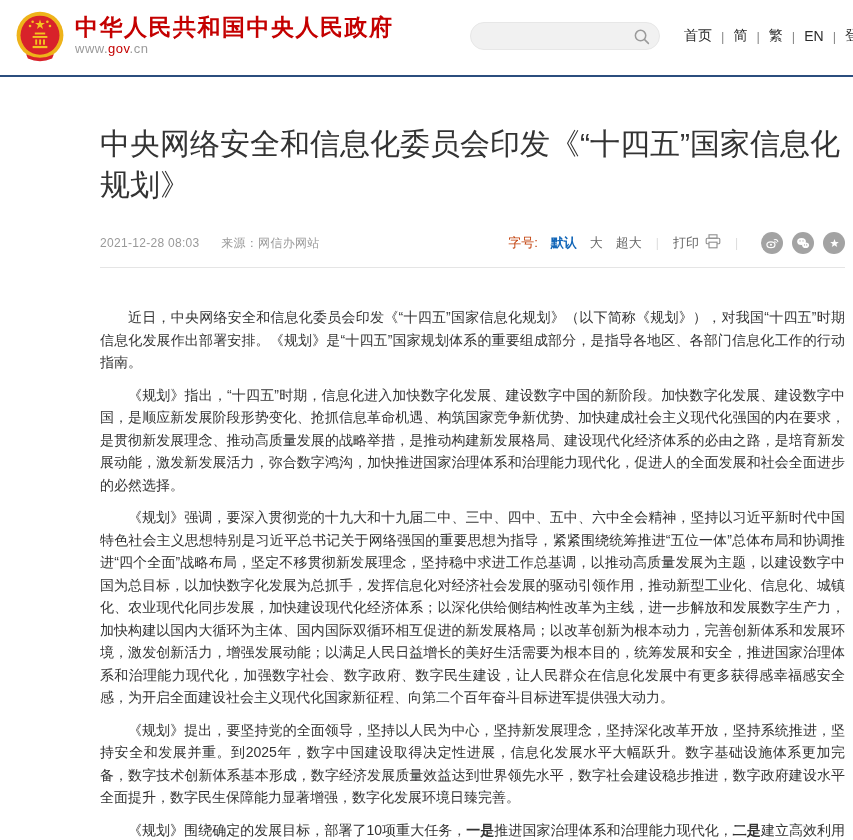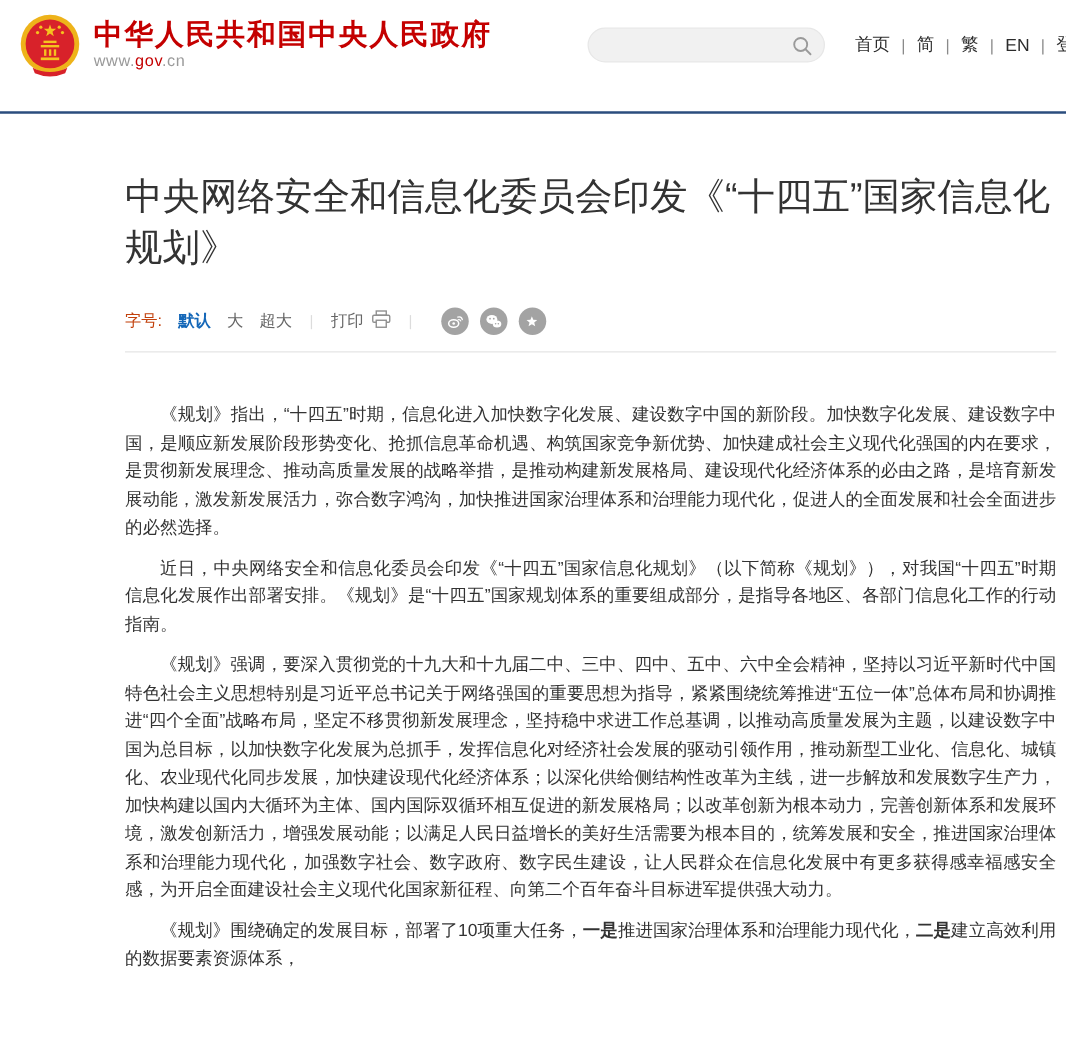--- a/index.html
+++ b/index.html
@@ -6,21 +6,21 @@
     --red:#c40000; --navy:#2b4d7e; --blue:#1467b8; --icon:#a3a3a3;
     --text:#333333; --meta:#999999;
   }
   *{box-sizing:border-box;}
   html,body{margin:0;padding:0;}
   body{
     width:853px;height:840px;overflow:hidden;background:#fff;
     font-family:"Liberation Sans","DejaVu Sans",sans-serif;color:var(--text);
   }
   
-  .site-header{height:91px;border-bottom:2px solid var(--navy);position:relative;background:#fff;}
+  .site-header{height:77px;border-bottom:2px solid var(--navy);position:relative;background:#fff;}
   .brand{position:absolute;left:14px;top:10px;display:flex;align-items:flex-start;}
   .emblem{width:52px;height:52px;display:inline-block;}
   .brand-text{margin-left:9px;margin-top:4px;}
   .site-title{color:var(--red);font-size:23px;font-weight:bold;letter-spacing:1.5px;line-height:26px;}
   .site-url{color:#9a9a9a;font-size:13px;margin-top:1px;letter-spacing:.5px;}
   .site-url .hl{color:var(--red);}
   .header-right{position:absolute;left:470px;top:22px;display:flex;align-items:center;white-space:nowrap;}
   .search-box{width:190px;height:28px;background:#f1f1f1;border:1px solid #e7e7e7;border-radius:15px;position:relative;flex:0 0 auto;}
   .search-box input{position:absolute;left:13px;top:3px;width:145px;height:20px;border:none;background:transparent;outline:none;font-size:13px;color:#555;}
   .search-icon{position:absolute;right:9px;top:5px;line-height:0;cursor:pointer;}
@@ -95,20 +95,24 @@
         <span class="nav-sep">|</span>
         <a class="nav-link">登录</a>
       </nav>
   </div>
 </header>
 
 <main>
   <h1 class="article-title">中央网络安全和信息化委员会印发《“十四五”国家信息化规划》</h1>
 
   <div class="meta-row">
+    <div class="meta-left">
+      <span>2021-12-28 08:03</span>
+      <span class="src"><span>来源：</span><span>网信办网站</span></span>
+    </div>
     <div class="meta-right">
       <span class="fs-label">字号:</span>
       <span class="fs-btn default">默认</span>
       <span class="fs-btn">大</span>
       <span class="fs-btn">超大</span>
       <span class="vsep">|</span>
       <span class="print-btn">
         <span>打印</span>
         <span style="line-height:0;">
           <svg width="16" height="15" viewBox="0 0 16 15" fill="none" stroke="#8f8f8f" stroke-width="1.1">
@@ -141,18 +145,19 @@
         <svg width="13" height="13" viewBox="0 0 16 16">
           <polygon fill="#fff" points="8,2.5 9.4,6 13.3,6.2 10.3,8.6 11.3,12.4 8,10.3 4.7,12.4 5.7,8.6 2.7,6.2 6.6,6"></polygon>
         </svg>
       </span>
     </div>
   </div>
 
   <hr class="divider">
 
   <div class="article-body">
+      <p><span>近日，中央网络安全和信息化委员会印发《“十四五”国家信息化规划》（以下简称《规划》），对我国“十四五”时期信息化发展作出部署安排。《规划》是“十四五”国家规划体系的重要组成部分，是指导各地区、各部门信息化工作的行动指南。</span></p>
       <p><span>《规划》指出，“十四五”时期，信息化进入加快数字化发展、建设数字中国的新阶段。加快数字化发展、建设数字中国，是顺应新发展阶段形势变化、抢抓信息革命机遇、构筑国家竞争新优势、加快建成社会主义现代化强国的内在要求，是贯彻新发展理念、推动高质量发展的战略举措，是推动构建新发展格局、建设现代化经济体系的必由之路，是培育新发展动能，激发新发展活力，弥合数字鸿沟，加快推进国家治理体系和治理能力现代化，促进人的全面发展和社会全面进步的必然选择。</span></p>
-      <p><span>近日，中央网络安全和信息化委员会印发《“十四五”国家信息化规划》（以下简称《规划》），对我国“十四五”时期信息化发展作出部署安排。《规划》是“十四五”国家规划体系的重要组成部分，是指导各地区、各部门信息化工作的行动指南。</span></p>
       <p><span>《规划》强调，要深入贯彻党的十九大和十九届二中、三中、四中、五中、六中全会精神，坚持以习近平新时代中国特色社会主义思想特别是习近平总书记关于网络强国的重要思想为指导，紧紧围绕统筹推进“五位一体”总体布局和协调推进“四个全面”战略布局，坚定不移贯彻新发展理念，坚持稳中求进工作总基调，以推动高质量发展为主题，以建设数字中国为总目标，以加快数字化发展为总抓手，发挥信息化对经济社会发展的驱动引领作用，推动新型工业化、信息化、城镇化、农业现代化同步发展，加快建设现代化经济体系；以深化供给侧结构性改革为主线，进一步解放和发展数字生产力，加快构建以国内大循环为主体、国内国际双循环相互促进的新发展格局；以改革创新为根本动力，完善创新体系和发展环境，激发创新活力，增强发展动能；以满足人民日益增长的美好生活需要为根本目的，统筹发展和安全，推进国家治理体系和治理能力现代化，加强数字社会、数字政府、数字民生建设，让人民群众在信息化发展中有更多获得感幸福感安全感，为开启全面建设社会主义现代化国家新征程、向第二个百年奋斗目标进军提供强大动力。</span></p>
+      <p><span>《规划》提出，要坚持党的全面领导，坚持以人民为中心，坚持新发展理念，坚持深化改革开放，坚持系统推进，坚持安全和发展并重。到2025年，数字中国建设取得决定性进展，信息化发展水平大幅跃升。数字基础设施体系更加完备，数字技术创新体系基本形成，数字经济发展质量效益达到世界领先水平，数字社会建设稳步推进，数字政府建设水平全面提升，数字民生保障能力显著增强，数字化发展环境日臻完善。</span></p>
       <p><span>《规划》围绕确定的发展目标，部署了10项重大任务，</span><b>一是</b><span>推进国家治理体系和治理能力现代化，</span><b>二是</b><span>建立高效利用的数据要素资源体系，</span></p>
     </div>
 </main>
 
 </body></html>

